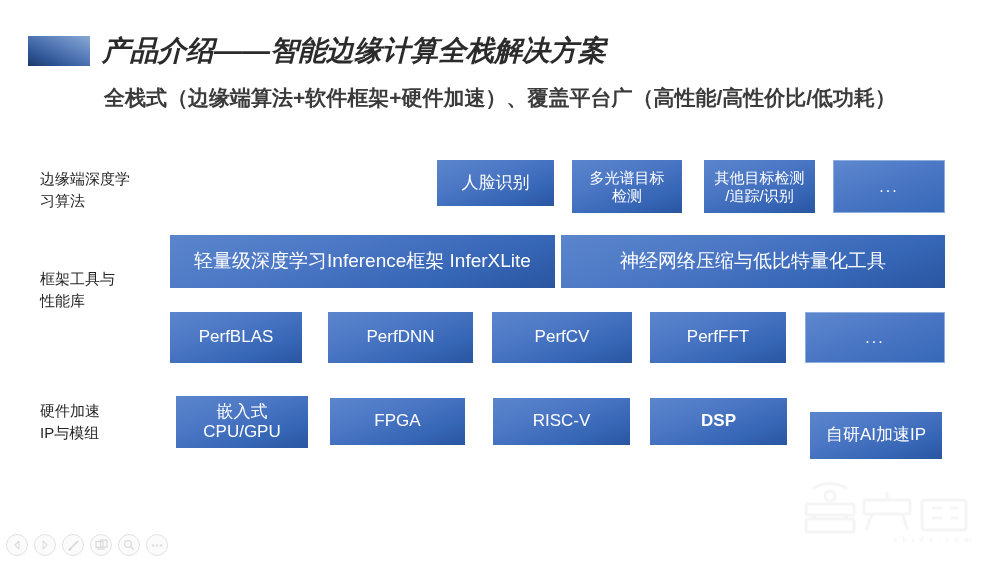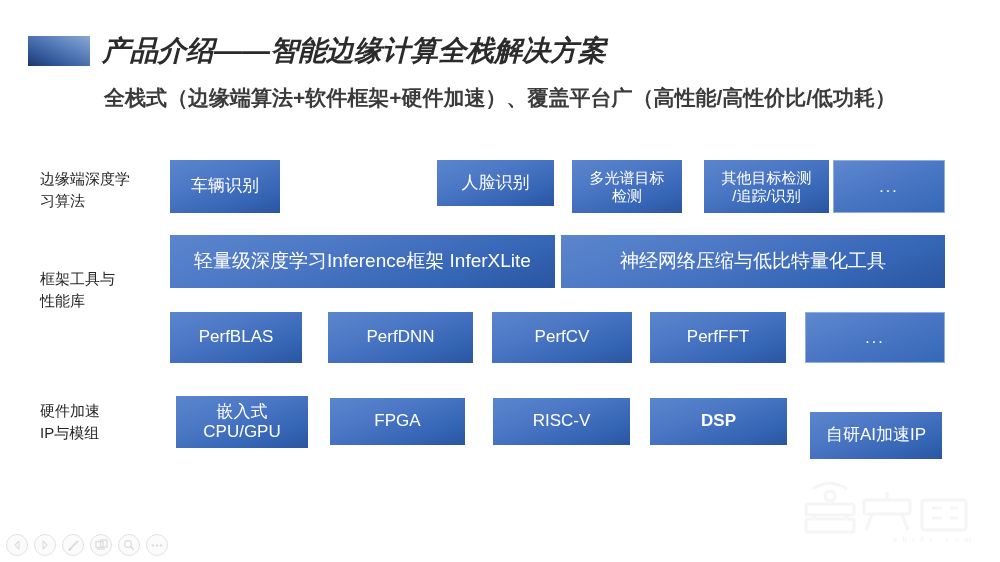--- a/index.html
+++ b/index.html
@@ -126,25 +126,24 @@
     <div id="title-text">产品介绍——智能边缘计算全栈解决方案</div>
   </div>
 
   <div id="subtitle">全栈式（边缘端算法+软件框架+硬件加速）、覆盖平台广（高性能/高性价比/低功耗）</div>
 
   <div id="diagram">
 
     <div class="row-label" style="left:40px; top:168px;">边缘端深度学
 习算法</div>
 
-    <div class="box" style="left:170px; top:160px; width:110px; height:53px;">车辆识别</div>
     <div class="box" style="left:437px; top:160px; width:117px; height:46px;">人脸识别</div>
     <div class="box small" style="left:572px; top:160px; width:110px; height:53px;">多光谱目标
 检测</div>
-    <div class="box small" style="left:704px; top:160px; width:125px; height:53px;">其他目标检测
+    <div class="box small" style="left:704px; top:160px; width:111px; height:53px;">其他目标检测
 /追踪/识别</div>
     <div class="box ellipsis" style="left:833px; top:160px; width:112px; height:53px;">...</div>
 
     <div class="row-label" style="left:40px; top:268px;">框架工具与
 性能库</div>
 
     <div class="box wide" style="left:170px; top:235px; width:385px; height:53px;">轻量级深度学习Inference框架 InferXLite</div>
     <div class="box wide" style="left:561px; top:235px; width:384px; height:53px;">神经网络压缩与低比特量化工具</div>
 
     <div class="box" style="left:170px; top:312px; width:132px; height:51px;">PerfBLAS</div>

